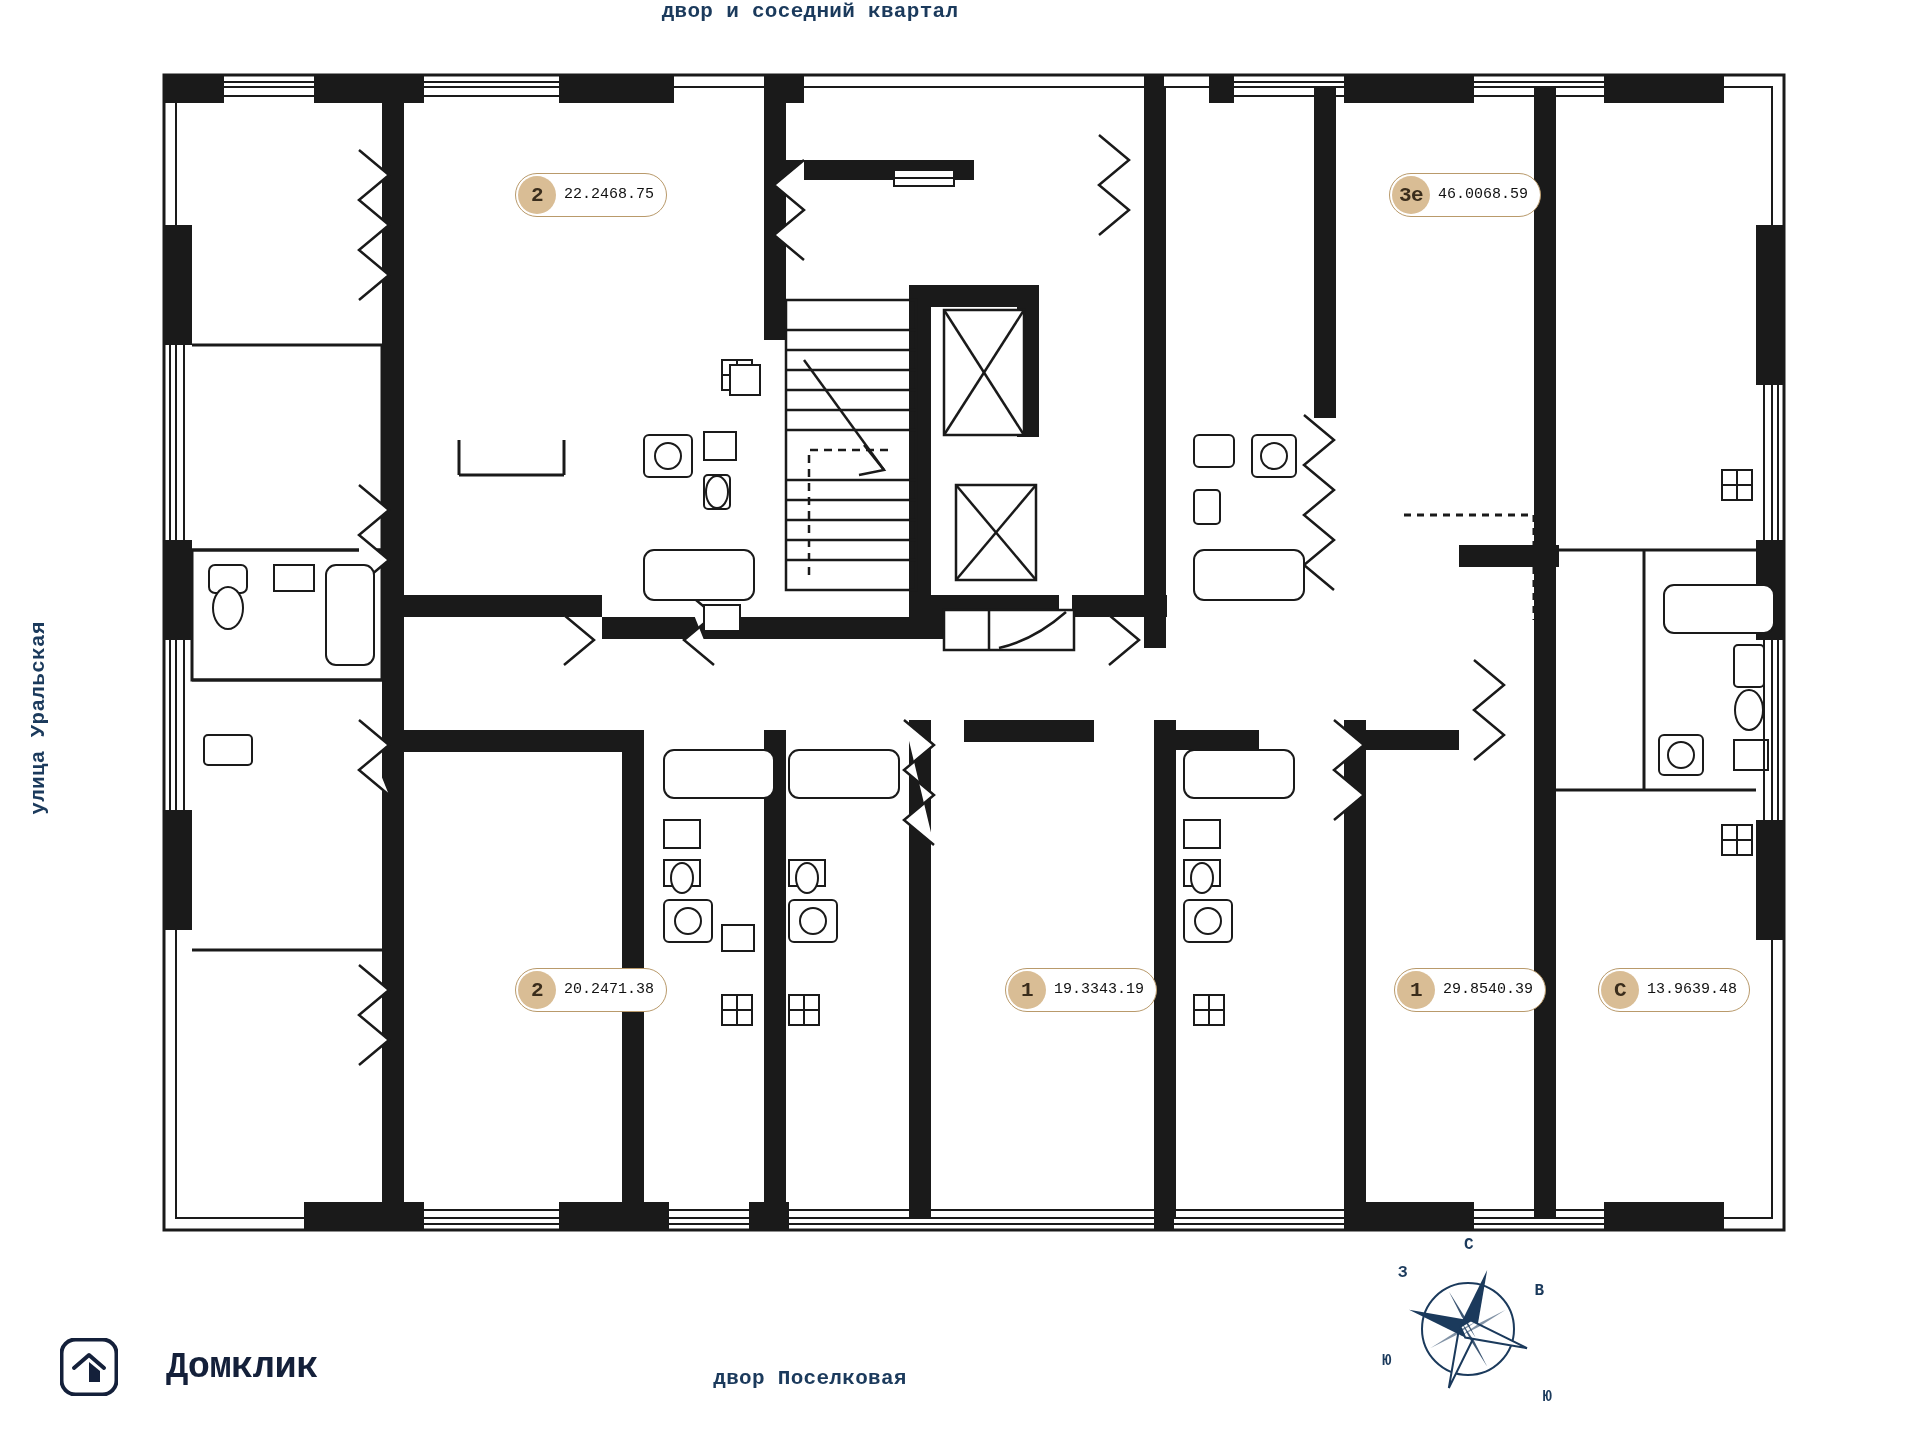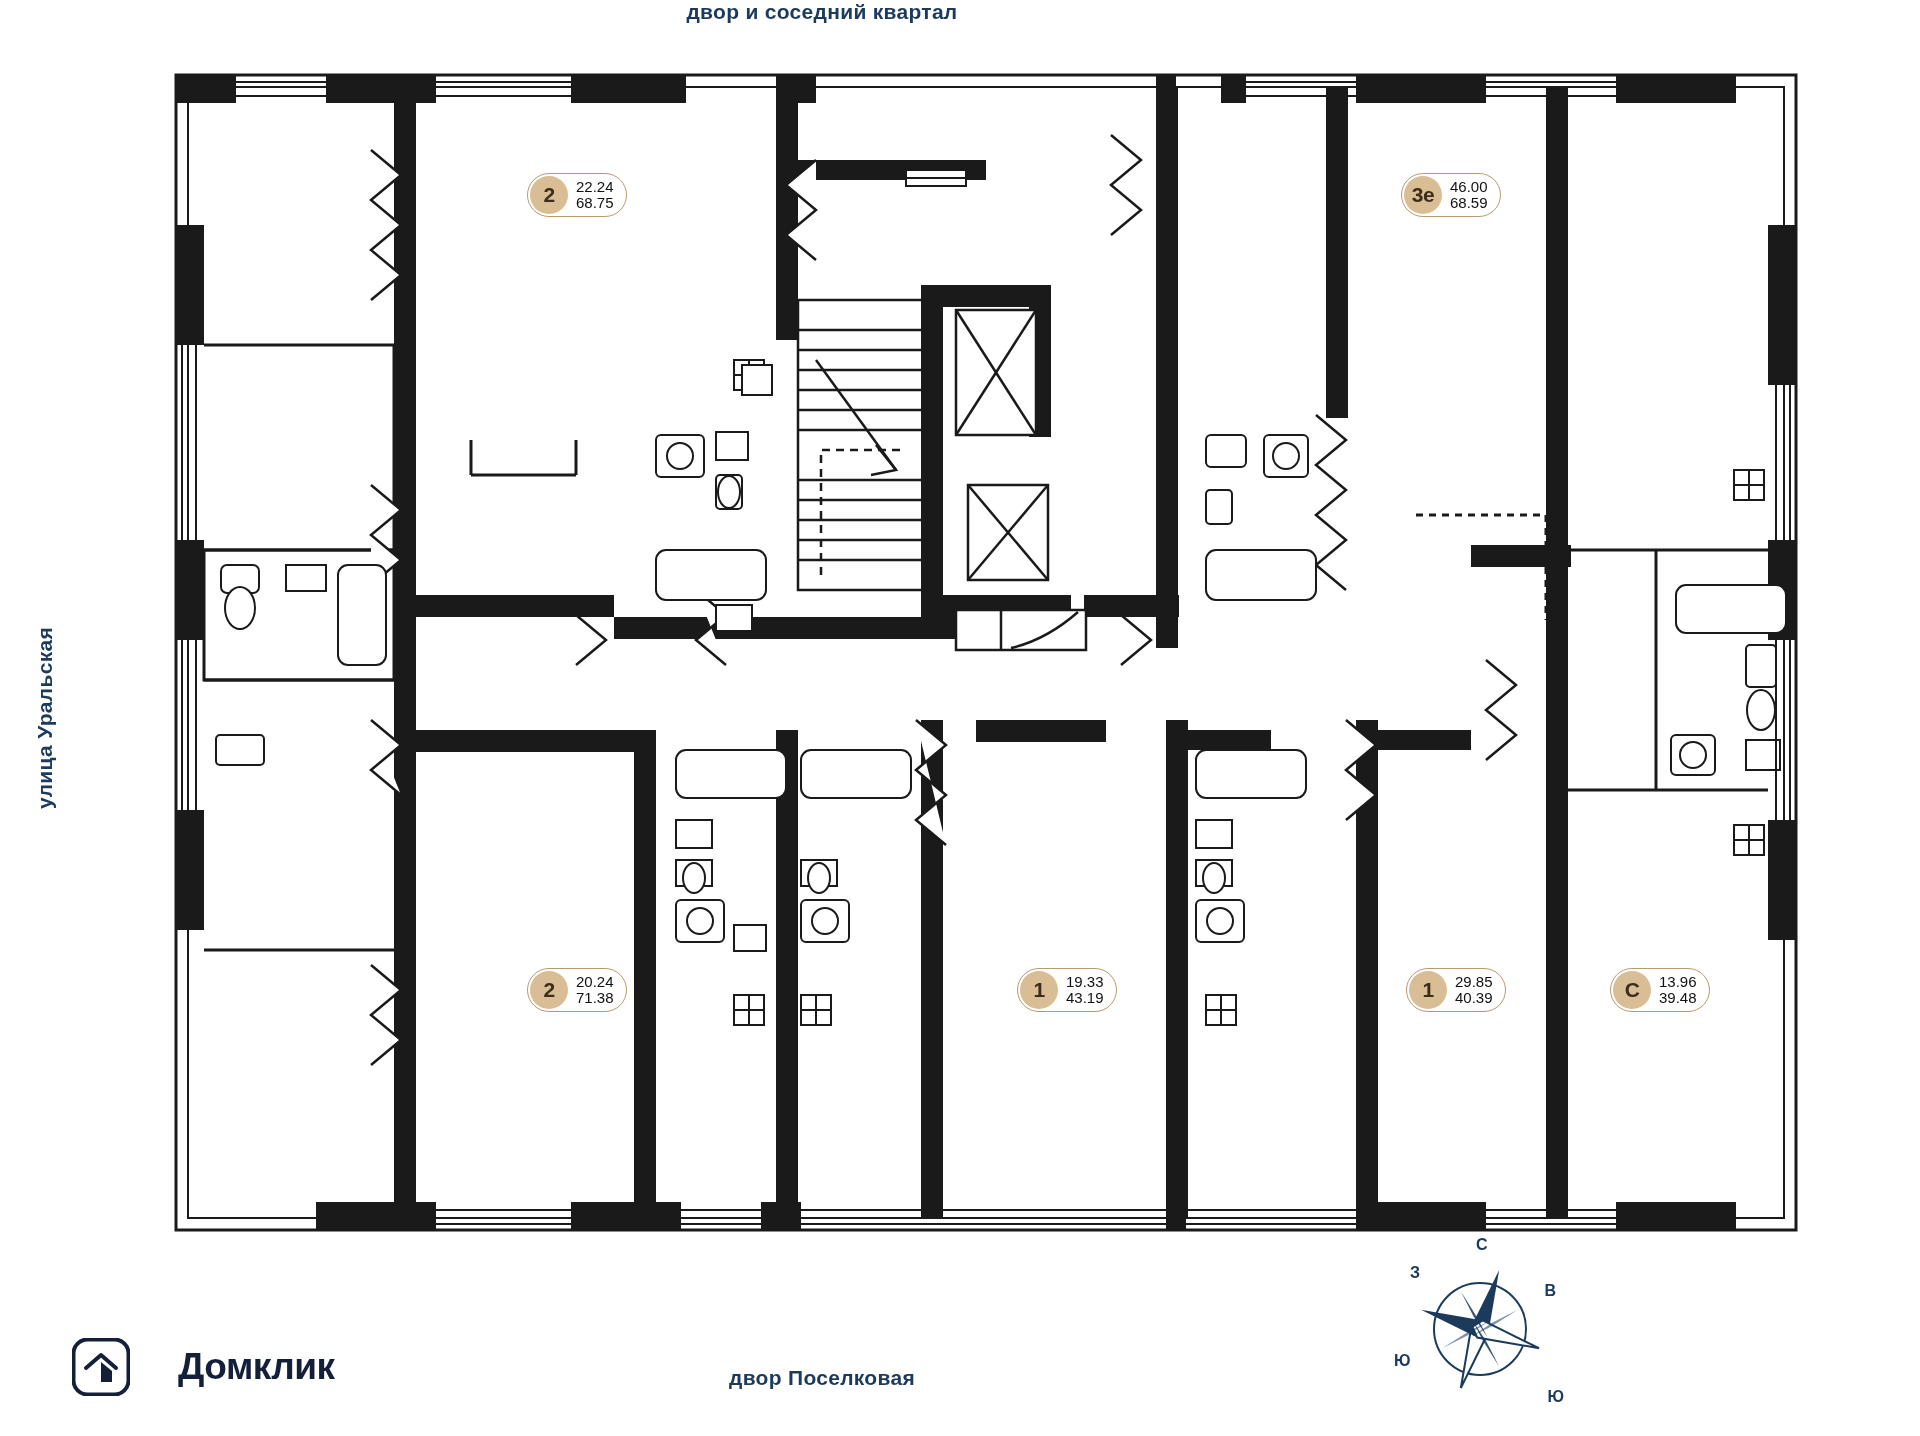--- a/index.html
+++ b/index.html
@@ -9,23 +9,24 @@
   }
   body {
     width: 1920px;
     height: 1436px;
     position: relative;
     font-family: "Liberation Sans", sans-serif;
     overflow: hidden;
   }
   #stage {
     position: absolute;
-    left: 16px; top: 0;
+    left: 4px; top: 0;
     width: 1612px;
     height: 1436px;
+    font-family: Liberation Mono, monospace;
   }
   .edge-label {
     position: absolute;
     color: #1b3a5c;
     font-weight: bold;
     font-size: 21px;
     letter-spacing: 0.3px;
     white-space: nowrap;
   }
   #label-top {
@@ -72,21 +73,21 @@
     color: #3a2d1c;
     font-size: 21px;
     font-weight: bold;
     display: flex;
     align-items: center;
     justify-content: center;
     letter-spacing: -0.5px;
   }
   .badge .nums {
     display: flex;
-    flex-direction: column;
+    flex-direction: row;
     justify-content: flex-end;
     line-height: 1.05;
   }
   .badge .nums span {
     font-size: 15px;
     color: #111;
     font-weight: 500;
     white-space: nowrap;
   }
   

